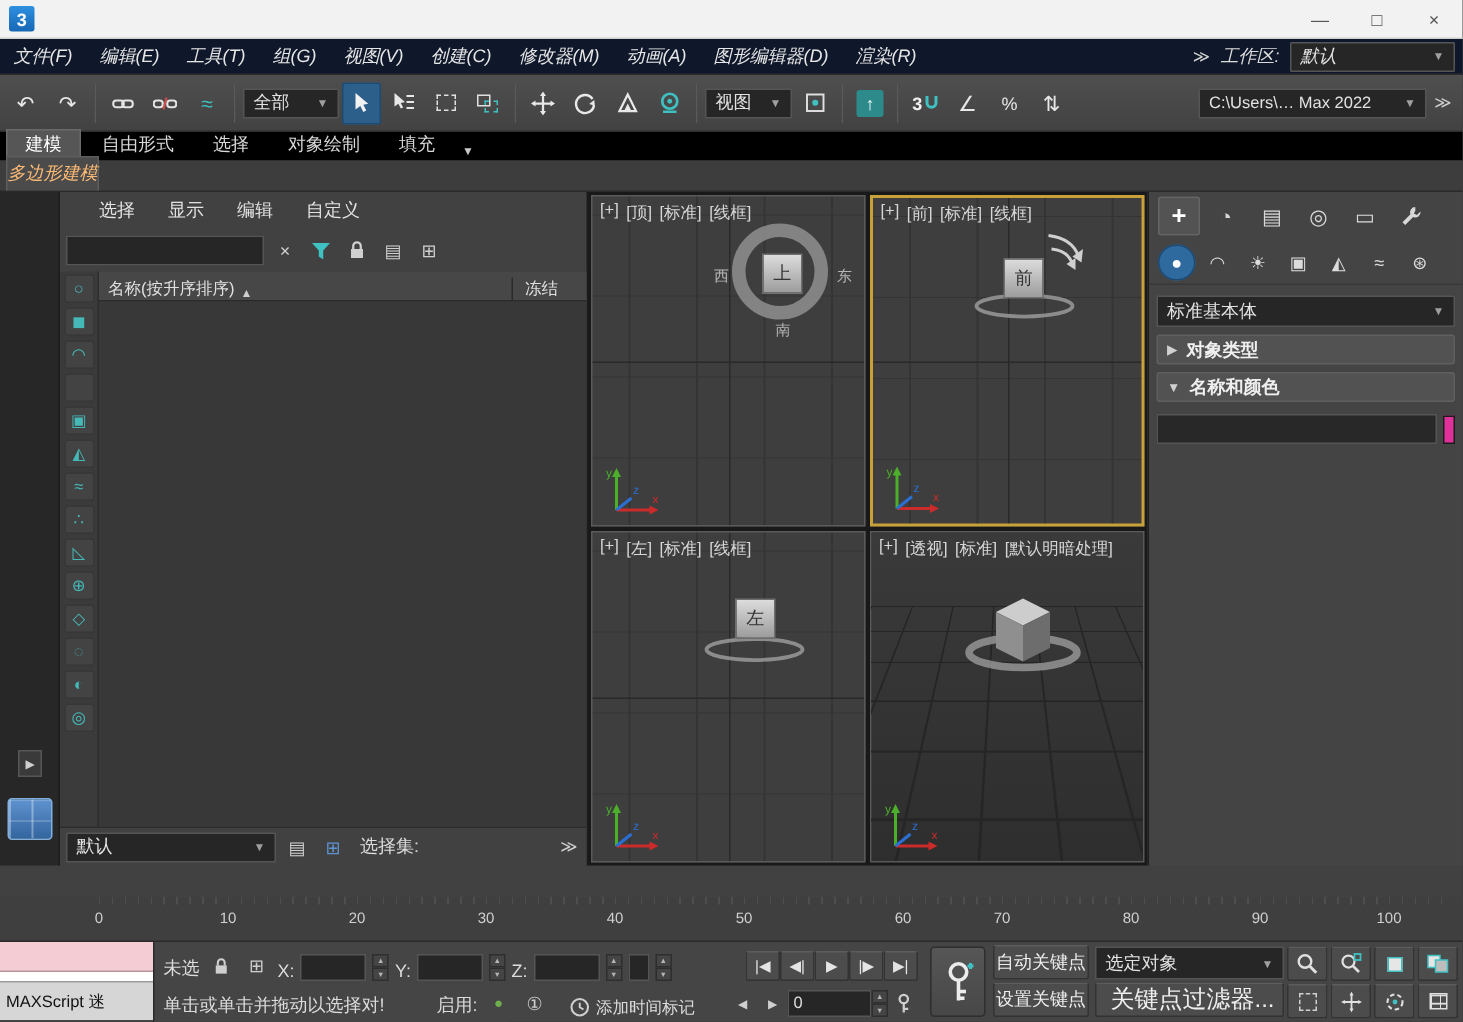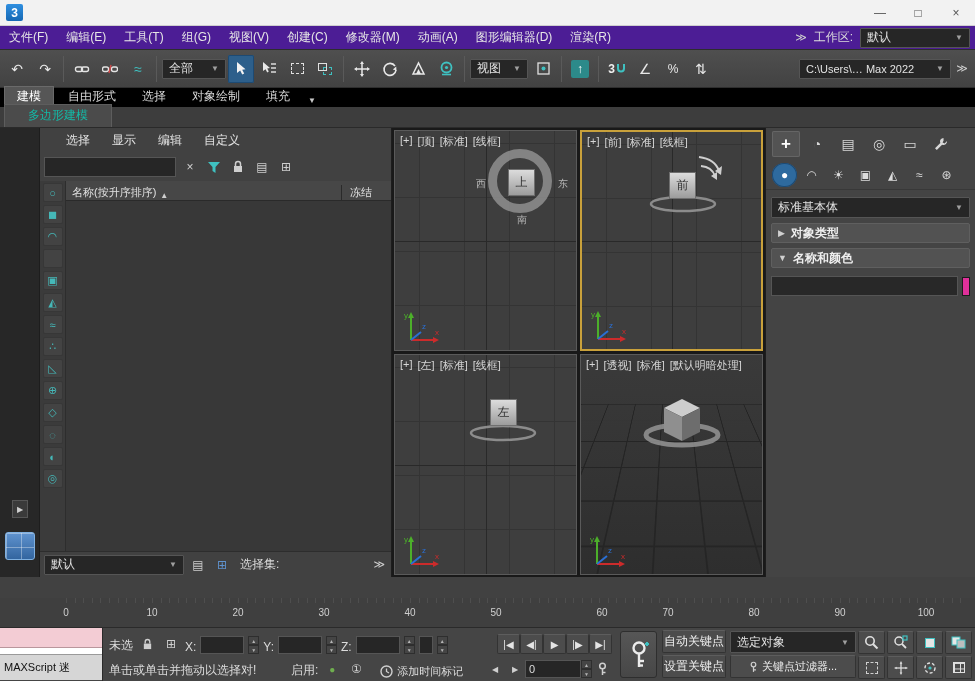--- a/index.html
+++ b/index.html
@@ -9,21 +9,21 @@
 .flex{display:flex;align-items:center;}
 
 
 #titlebar{position:absolute;left:0;top:0;width:975px;height:26px;background:#f2f2f2;border-bottom:1px solid #cfcfcf;display:flex;align-items:center;color:#3a3a3a;}
 #app-icon{width:17px;height:17px;margin:0 7px 0 6px;background:linear-gradient(#2f8fe0,#1668b4);border-radius:2px;color:#fff;font-weight:bold;font-size:12px;display:flex;align-items:center;justify-content:center;}
 #win-title{font-size:12px;color:#404040;}
 .win-controls{margin-left:auto;display:flex;height:26px;}
 .win-btn{width:38px;height:26px;display:flex;align-items:center;justify-content:center;color:#555;font-size:12px;}
 
 
-#menubar{position:absolute;left:0;top:26px;width:975px;height:24px;background:#4c1d95;border-bottom:1px solid #2d2d2d;display:flex;align-items:center;}
+#menubar{position:absolute;left:0;top:26px;width:975px;height:24px;background:#0f172a;border-bottom:1px solid #2d2d2d;display:flex;align-items:center;font-style:italic;}
 .menu-item{padding:0 9px;color:#e6e6e6;white-space:nowrap;}
 #menubar-right{margin-left:auto;display:flex;align-items:center;gap:7px;padding-right:5px;}
 .chev{color:#cfcfcf;font-size:11px;}
 .combo{background:#262626;border:1px solid #555;height:20px;display:flex;align-items:center;padding:0 6px;gap:6px;border-radius:1px;white-space:nowrap;}
 .combo .arrow{color:#9f9f9f;font-size:8px;margin-left:auto;}
 
 
 #toolbar{position:absolute;left:0;top:50px;width:975px;height:38px;background:linear-gradient(#4f4f4f,#424242);display:flex;align-items:center;padding:0 4px;gap:2px;border-bottom:1px solid #2e2e2e;}
 .tbtn{min-width:26px;height:28px;display:flex;align-items:center;justify-content:center;border-radius:2px;color:#e8e8e8;font-size:14px;position:relative;}
 .tbtn.active{background:#2d5f8b;box-shadow:inset 0 0 0 1px #1d4a73;}
@@ -39,21 +39,21 @@
 .manipbox{width:18px;height:18px;background:#2c8a8a;border-radius:2px;display:flex;align-items:center;justify-content:center;color:#fff;font-size:12px;}
 #path-combo{margin-left:auto;width:152px;}
 .w64{width:64px;} .w58{width:58px;}
 
 
 #ribbon-tabs{position:absolute;left:0;top:88px;width:975px;height:19px;background:#000000;display:flex;align-items:flex-end;padding:0 4px;gap:2px;}
 .rtab{padding:1px 12px 2px;color:#d8d8d8;white-space:nowrap;}
 .rtab.active{background:#565656;border:1px solid #6a6a6a;border-bottom:none;color:#fff;}
 .rtab-arrow{width:16px;height:14px;display:flex;align-items:center;justify-content:center;color:#c9c9c9;font-size:8px;}
 #ribbon-sub{position:absolute;left:0;top:107px;width:975px;height:21px;background:#3d3d3d;border-bottom:1px solid #2a2a2a;display:flex;align-items:flex-end;padding:0 4px;}
-.rsubtab{padding:2px 23px 3px;background:#4b4b4b;border:1px solid #5d5d5d;border-bottom:none;color:#14b8a6;white-space:nowrap;}
+.rsubtab{padding:2px 0 3px;background:#4b4b4b;border:1px solid #5d5d5d;border-bottom:none;color:#fdba74;white-space:nowrap;font-style:italic;}
 
 
 #leftstrip{position:absolute;left:0;top:128px;width:40px;height:449px;background:#272727;border-right:1px solid #1d1d1d;}
 #flyout-arrow{position:absolute;left:12px;top:372px;width:16px;height:18px;background:#3a3a3a;border:1px solid #565656;color:#cfcfcf;font-size:8px;display:flex;align-items:center;justify-content:center;}
 #vptab-icon{position:absolute;left:5px;top:404px;width:30px;height:28px;border-radius:3px;background:linear-gradient(#5f93cf,#33659f);border:1px solid #7fb0e0;background-image:linear-gradient(rgba(255,255,255,.35) 1px,transparent 1px),linear-gradient(90deg,rgba(255,255,255,.35) 1px,transparent 1px),linear-gradient(#5f93cf,#33659f);background-size:15px 14px,15px 14px,100% 100%;}
 
 
 #explorer{position:absolute;left:40px;top:128px;width:352px;height:449px;background:#414141;border-right:1px solid #1d1d1d;display:flex;flex-direction:column;}
 #exp-menus{height:25px;display:flex;align-items:center;padding-left:16px;gap:2px;}
 .exp-menu{padding:0 10px;color:#e2e2e2;}
@@ -745,21 +745,21 @@
     <div class="combo" id="keymode">
       <span>选定对象</span>
       <span class="arrow">▼</span>
     </div>
     <div class="anim-btn" id="keyfilters">
       <svg width="9" height="12" viewBox="0 0 11 14">
           <circle cx="5.5" cy="4" r="2.8" fill="none" stroke="#cfcfcf" stroke-width="1.5"></circle>
           <line x1="5.5" y1="7" x2="5.5" y2="13" stroke="#cfcfcf" stroke-width="1.5"></line>
           <line x1="5.5" y1="10.5" x2="8.5" y2="10.5" stroke="#cfcfcf" stroke-width="1.5"></line>
         </svg>
-      <span style="font-size:11px;">关键点过滤器...</span>
+      <span style="font-size:16px;">关键点过滤器...</span>
     </div>
 
     <div id="navcluster">
       <div class="nav-btn">
         <svg width="15" height="15" viewBox="0 0 15 15">
             <circle cx="6" cy="6" r="4.2" fill="none" stroke="#e0e0e0" stroke-width="1.6"></circle>
             <line x1="9.2" y1="9.2" x2="13.5" y2="13.5" stroke="#e0e0e0" stroke-width="2"></line>
           </svg>
       </div>
       <div class="nav-btn">

